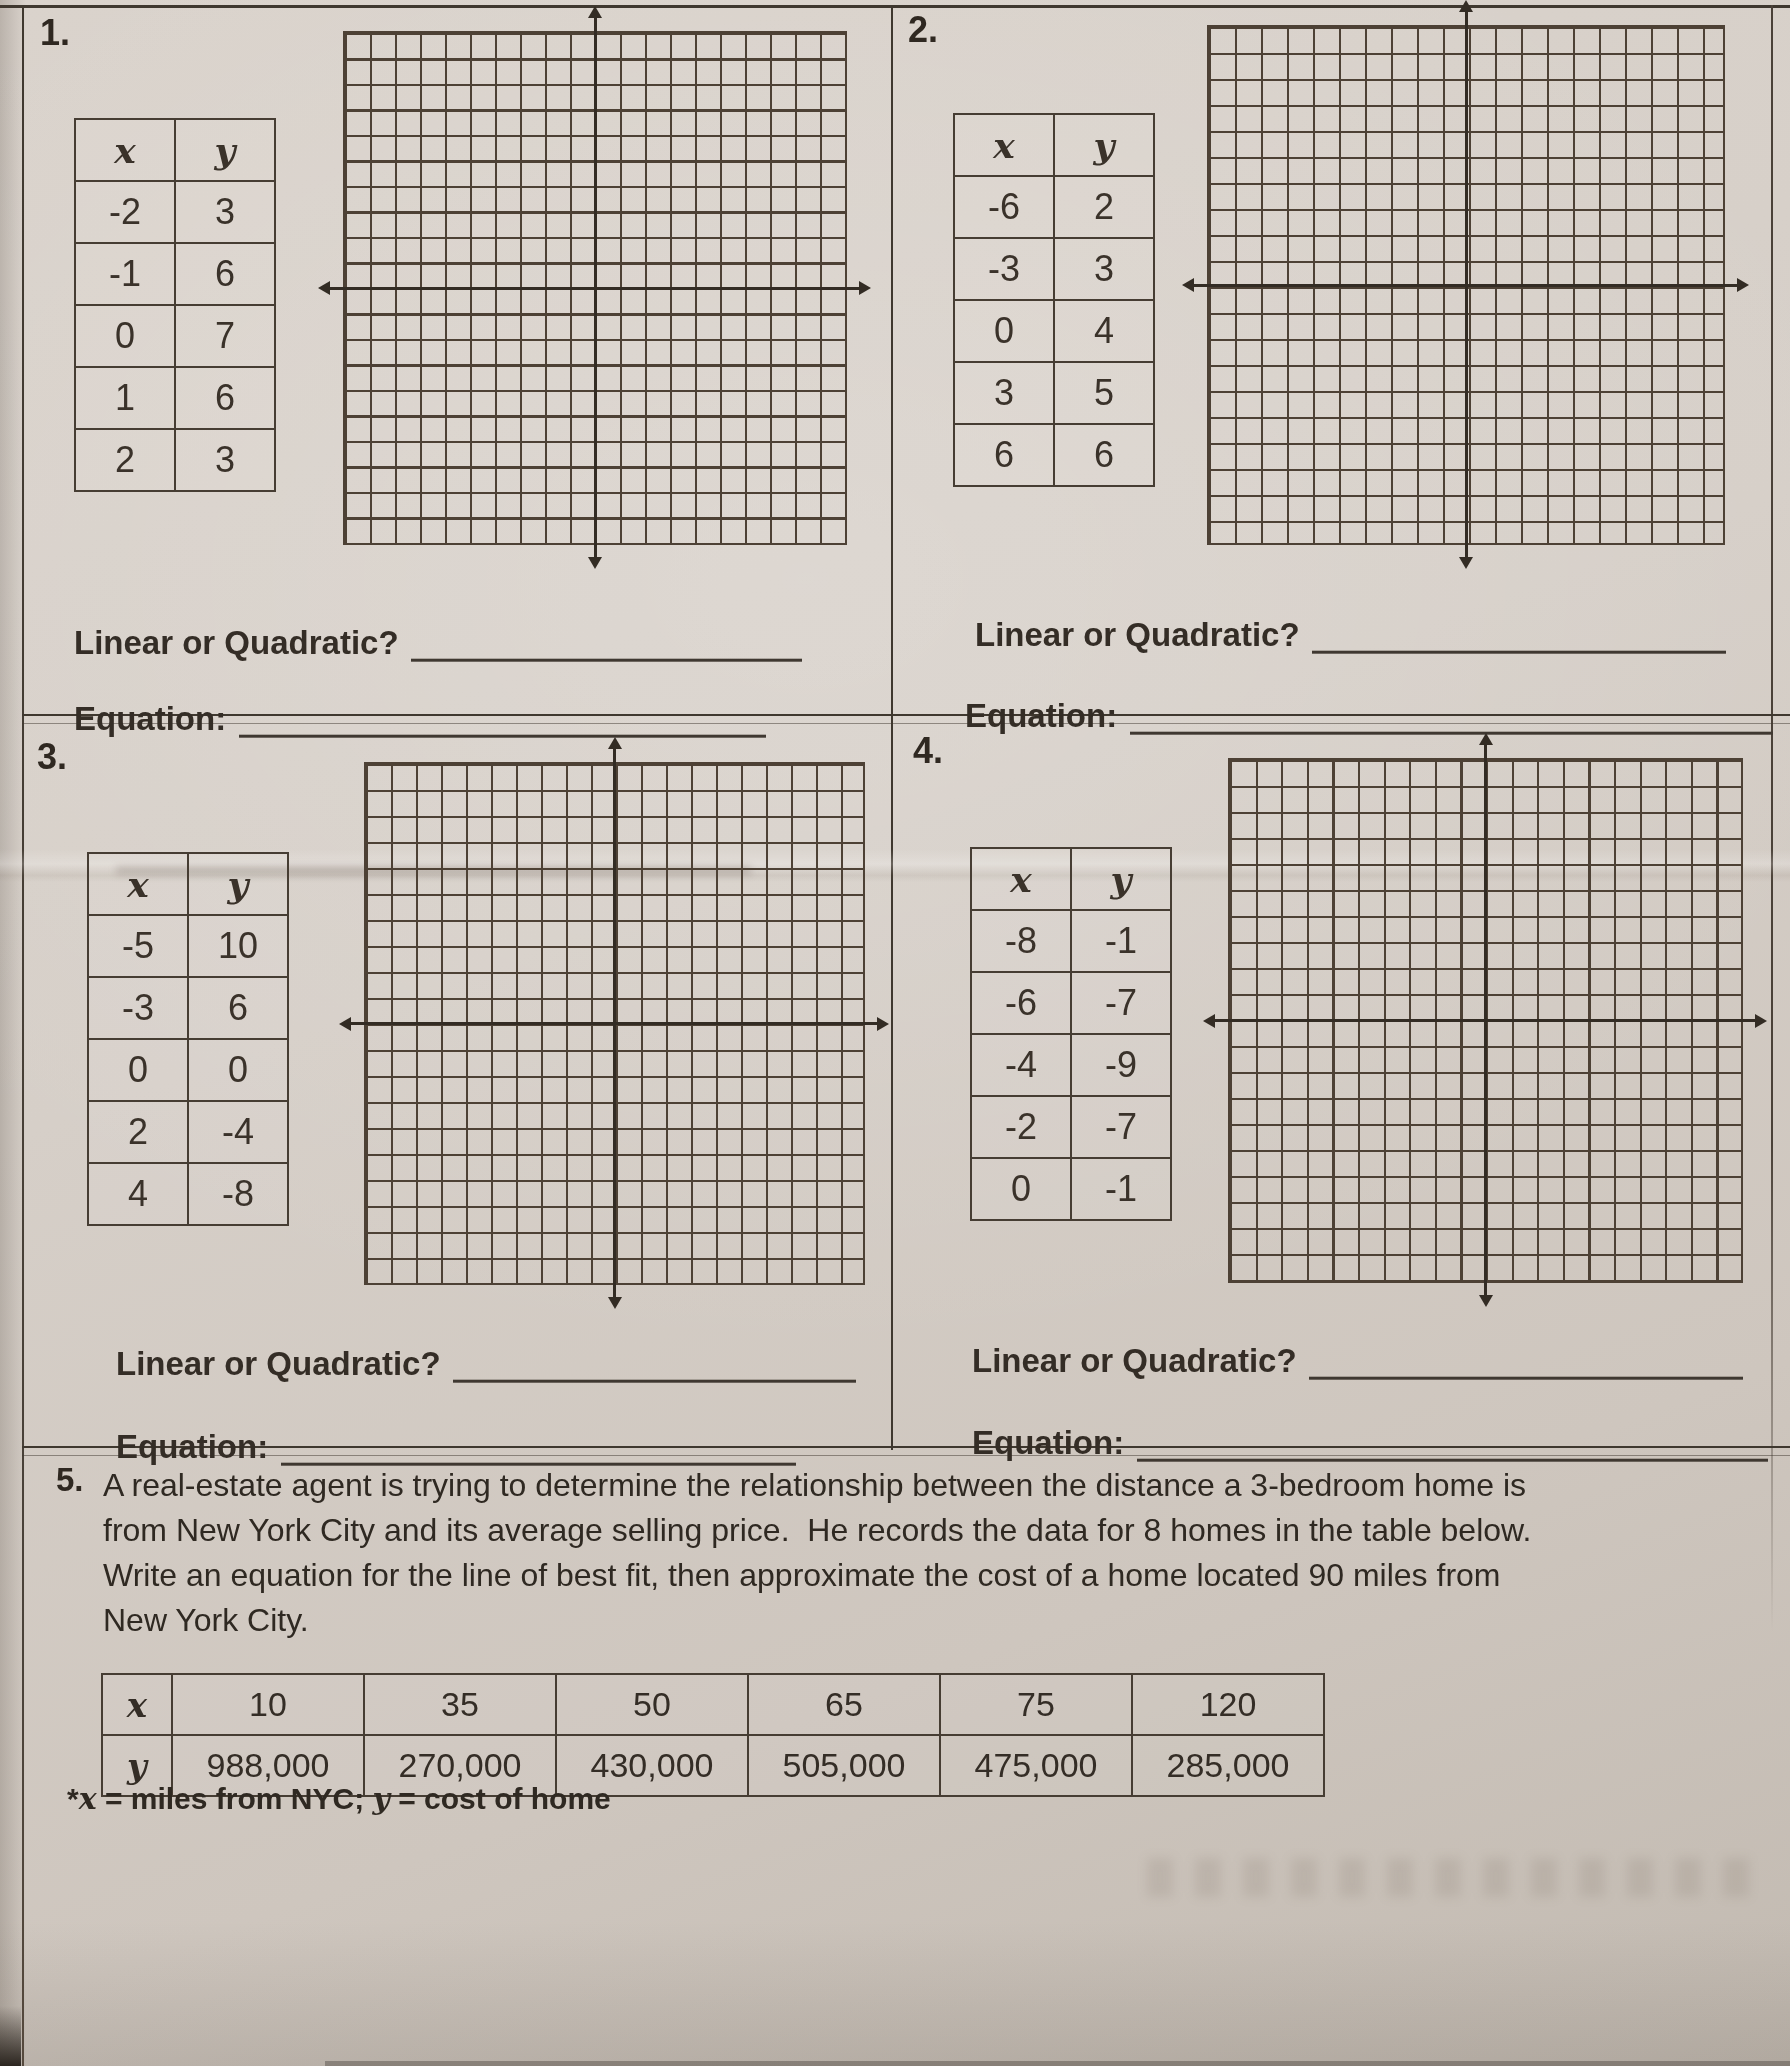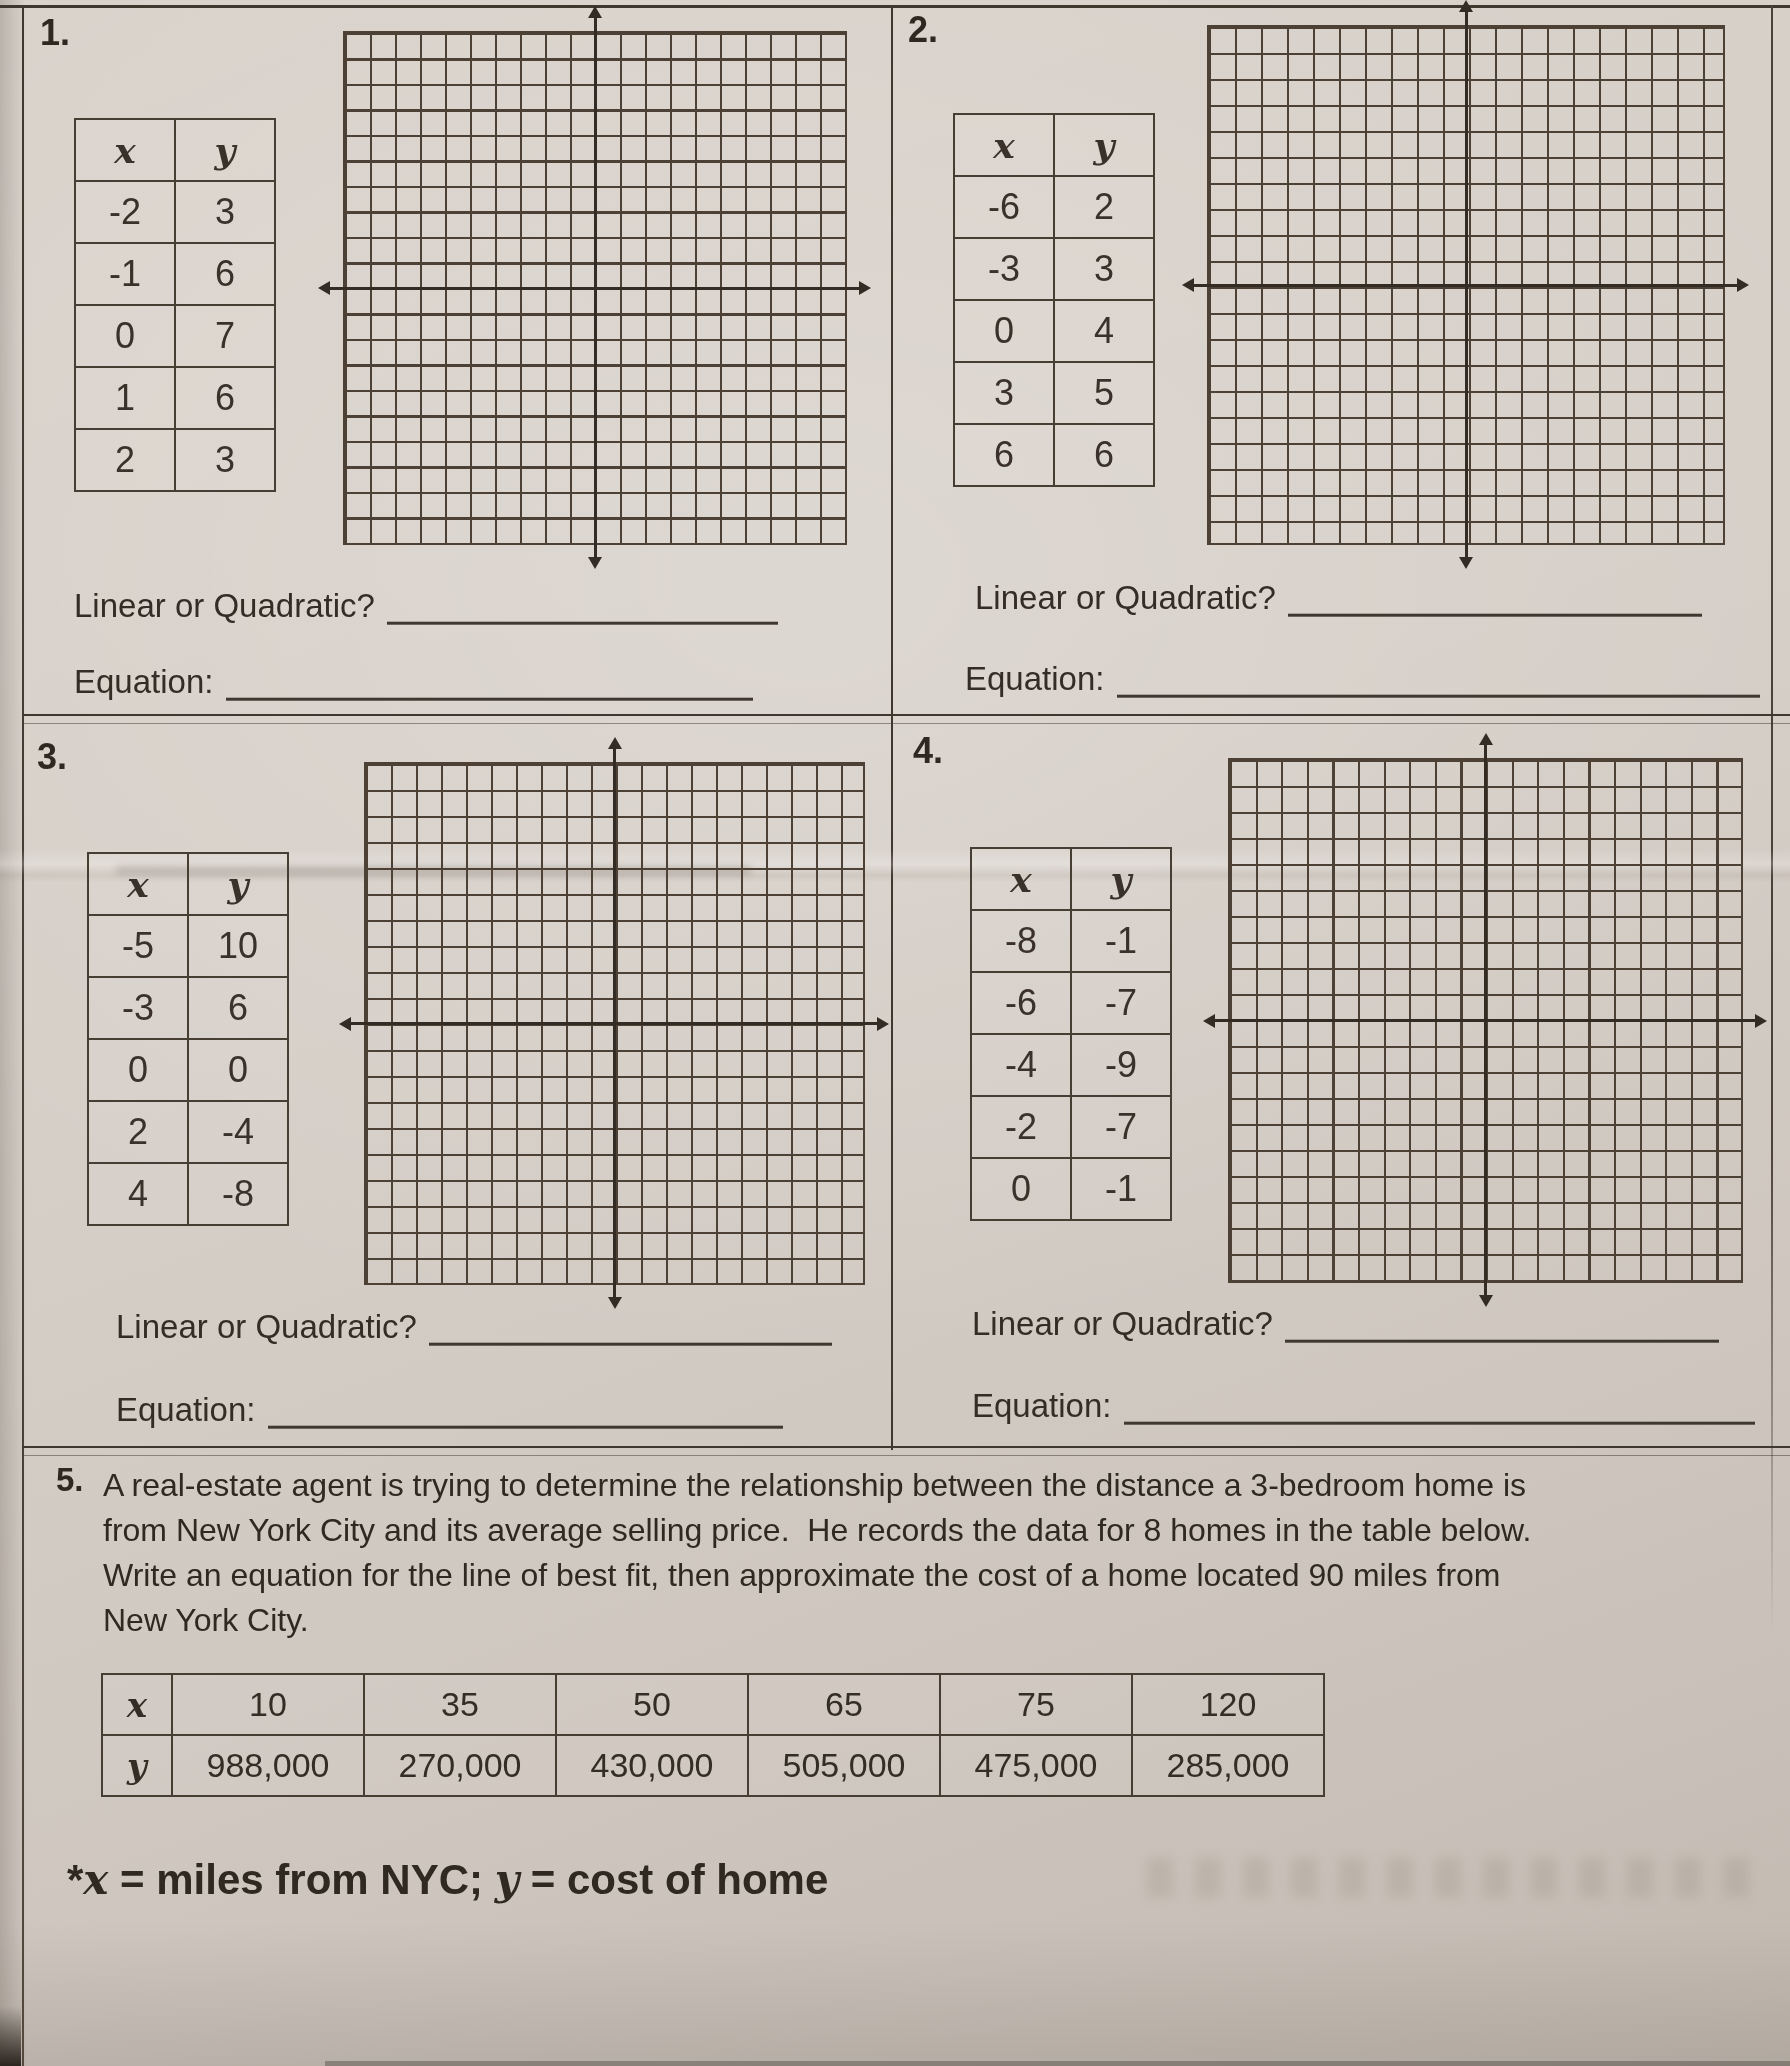--- a/index.html
+++ b/index.html
@@ -55,34 +55,34 @@
   }
   .axis-h,.axis-v{position:absolute;background:#332c24;}
   .axis-h{left:-22px;top:calc(var(--gh)/2 - 1.5px);width:calc(var(--gw) + 43px);height:3.1px;}
   .axis-v{top:-22px;left:calc(var(--gw)/2 - 1.5px);height:calc(var(--gh) + 43px);width:3.1px;}
   .axis-h::before{content:'';position:absolute;left:-12.4px;top:-5.4px;border:7px solid transparent;border-right:12.4px solid #332c24;}
   .axis-h::after{content:'';position:absolute;right:-12.4px;top:-5.4px;border:7px solid transparent;border-left:12.4px solid #332c24;}
   .axis-v::before{content:'';position:absolute;top:-12.4px;left:-5.4px;border:7px solid transparent;border-bottom:12.4px solid #332c24;}
   .axis-v::after{content:'';position:absolute;bottom:-12.4px;left:-5.4px;border:7px solid transparent;border-top:12.4px solid #332c24;}
 
   
-  .cap{position:absolute;font-size:33px;font-weight:normal;color:#342d26;white-space:nowrap;}
+  .cap{position:absolute;font-size:33px;font-weight:bold;color:#342d26;white-space:nowrap;margin-top:37px;}
   .blank{display:inline-block;height:3.1px;background:#3f3831;margin-left:12.4px;transform:translateY(7.7px);}
 
   
   #p5-text{position:absolute;left:103px;top:1463px;width:1681px;}
   .p5line{font-size:32px;line-height:45px;color:#2f2922;white-space:pre;}
   table.big{border-collapse:collapse;position:absolute;}
   table.big th,table.big td{
     border:2.3px solid #463d33;height:59px;text-align:center;vertical-align:middle;
     font-size:34px;color:#342d26;padding:0;background:rgba(255,255,255,.05);
   }
   table.big th{width:68px;}
   table.big td{width:190px;}
-  #p5-note{position:absolute;left:67px;top:1855px;font-size:42px;font-weight:bold;color:#2f2922;}
+  #p5-note{position:absolute;left:67px;top:1781px;font-size:30px;font-weight:bold;color:#2f2922;}
   #p5-note span{white-space:pre;}
   .varit{font-family:"DejaVu Serif",serif;font-style:italic;font-weight:bold;}
 
   
   #crease{position:absolute;left:0;top:849px;width:1790px;height:33px;
     background:linear-gradient(180deg,rgba(255,255,255,0) 0%,rgba(255,255,255,.22) 45%,rgba(120,105,90,.10) 80%,rgba(255,255,255,0) 100%);}
   #smudge-1{position:absolute;left:1147px;top:1858px;width:604px;height:39px;filter:blur(5.4px);opacity:.5;
     background:repeating-linear-gradient(90deg,rgba(110,96,84,.28) 0 26px,rgba(110,96,84,0) 26px 48px);}
   #smudge-2{position:absolute;left:116px;top:866px;width:635px;height:9.3px;filter:blur(3.9px);
     background:rgba(95,84,72,.22);}

